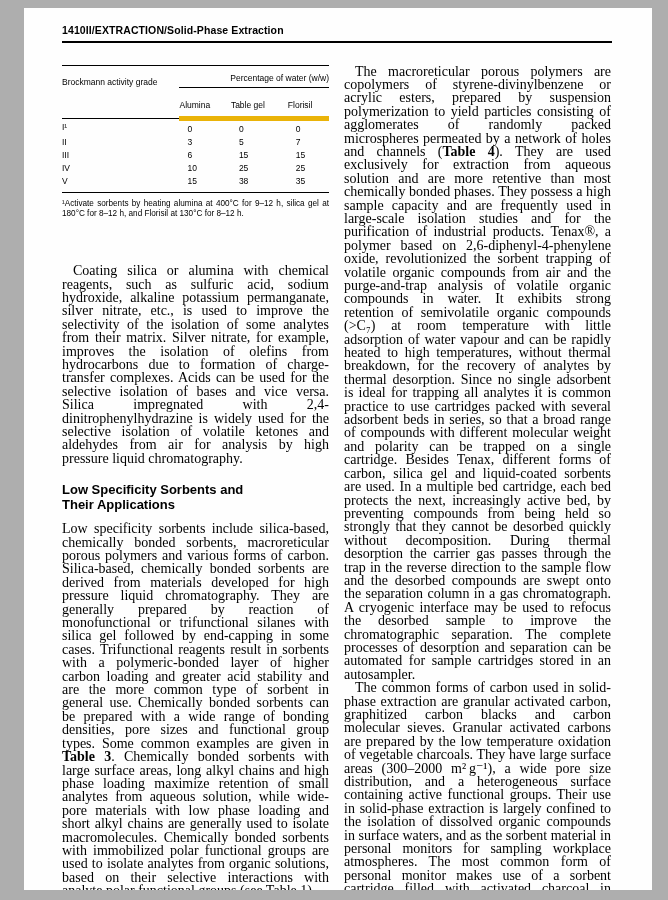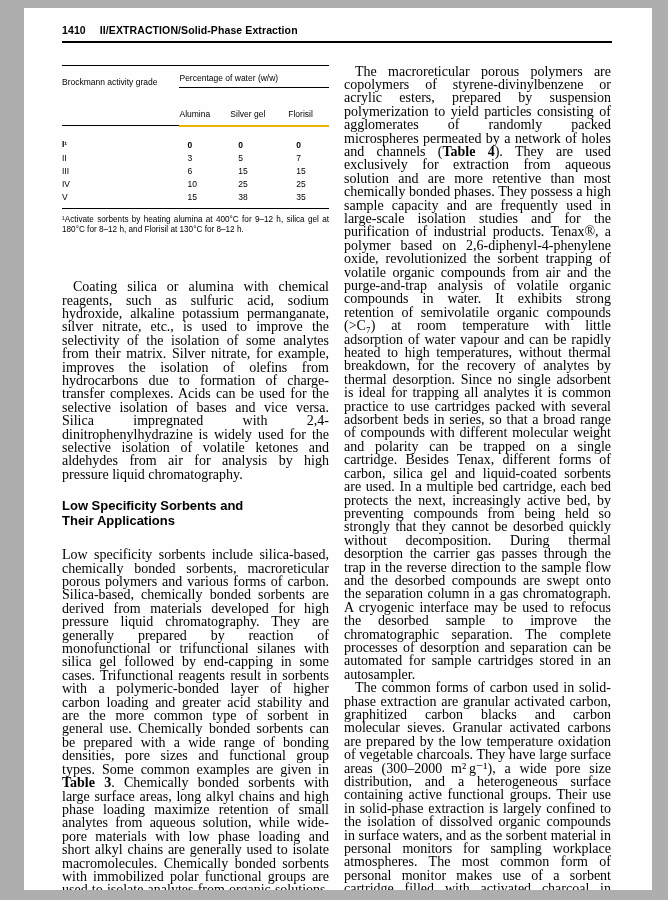--- a/index.html
+++ b/index.html
@@ -11,65 +11,65 @@
   }
   .sheet{
     position:absolute;top:8px;left:24px;right:16px;bottom:10px;
     background:#fefefe;
     padding:16px 40px 0 38px;
     box-sizing:border-box;
     overflow:hidden;
   }
   
   .runhead{
-    display:flex;align-items:flex-start;gap:14px;
+    display:flex;align-items:flex-start;
     font-family:"Liberation Sans","DejaVu Sans",sans-serif;
     font-size:10.5px;font-weight:bold;letter-spacing:.1px;
   }
   .head-rule{height:1.5px;background:#000;margin-top:5px;}
   
   .columns{display:flex;gap:15px;margin-top:22px;}
   .col{width:267px;box-sizing:border-box;}
   p{
     margin:0;
     font-size:14px;line-height:13.4px;
     text-align:justify;
   }
   p.indent{text-indent:11px;}
   p + p.indent{margin-top:0;}
   .first-body-para{margin-top:44px;}
   h2{
     font-family:"Liberation Sans","DejaVu Sans",sans-serif;
     font-size:13px;line-height:15px;font-weight:bold;
-    margin:17px 0 20px 0;
+    margin:17px 0 10px 0;
     white-space:pre-line;
   }
   
   .table-block{
     font-family:"Liberation Sans","DejaVu Sans",sans-serif;
     font-size:8.5px;
   }
   .table-caption{margin:2px 0 9px 0;font-size:8.5px;}
   .table-caption b{margin-right:8px;}
   table{
     border-collapse:collapse;width:100%;
     font-size:8.5px;
     border-top:1.2px solid #000;
   }
   th,td{
     font-weight:normal;text-align:left;vertical-align:top;
     padding:0;line-height:13px;
   }
   th.grade-h{width:44%;padding-top:10px;}
-  th.group-h{border-bottom:1px solid #000;padding-top:6px;padding-bottom:2px;}
-  tr.subhead th{padding-top:20px;padding-bottom:4px;border-bottom:2px solid #eab308;}
+  th.group-h{border-bottom:1px solid #000;padding-top:6px;padding-bottom:2px;text-align:right;}
+  tr.subhead th{padding-top:11px;padding-bottom:4px;border-bottom:5px solid #eab308;}
   th.grade-h{border-bottom:1px solid #000;}
   tbody td{padding-left:8px;}
   tbody td.grade{padding-left:0;}
-  tbody tr:first-child td{padding-top:12px;font-weight:bold;}
+  tbody tr:first-child td{padding-top:2px;}
   tbody tr:last-child td{padding-bottom:4px;border-bottom:1.2px solid #000;}
   .footnote{
     margin-top:6px;
     font-size:8.2px;line-height:10.8px;
     text-align:justify;
   }
 </style>
 </head>
 <body>
 
@@ -87,21 +87,21 @@
 
       <div class="table-block">
         <table>
           <thead>
             <tr>
               <th class="grade-h" rowspan="2">Brockmann activity grade</th>
               <th class="group-h" colspan="3">Percentage of water (w/w)</th>
             </tr>
             <tr class="subhead">
               <th>Alumina</th>
-              <th>Silver gel</th>
+              <th>Table gel</th>
               <th>Florisil</th>
             </tr>
           </thead>
           <tbody>
               <tr>
                 <td class="grade">I¹</td>
                 <td>0</td>
                 <td>0</td>
                 <td>0</td>
               </tr>

